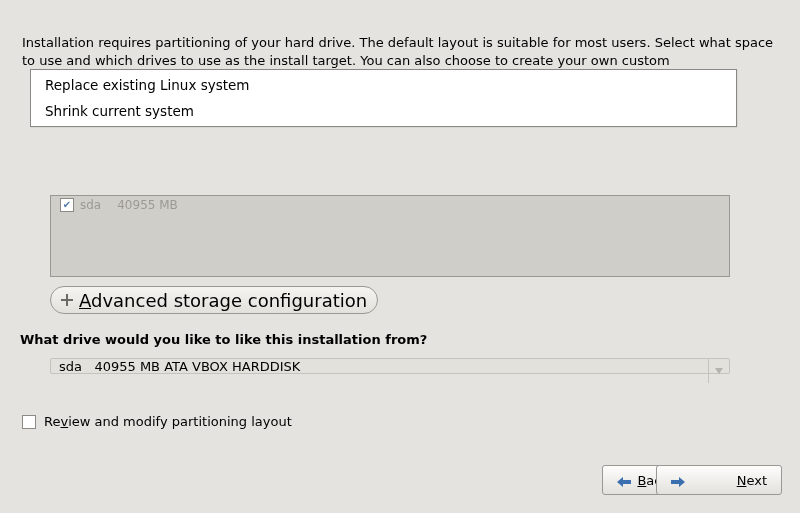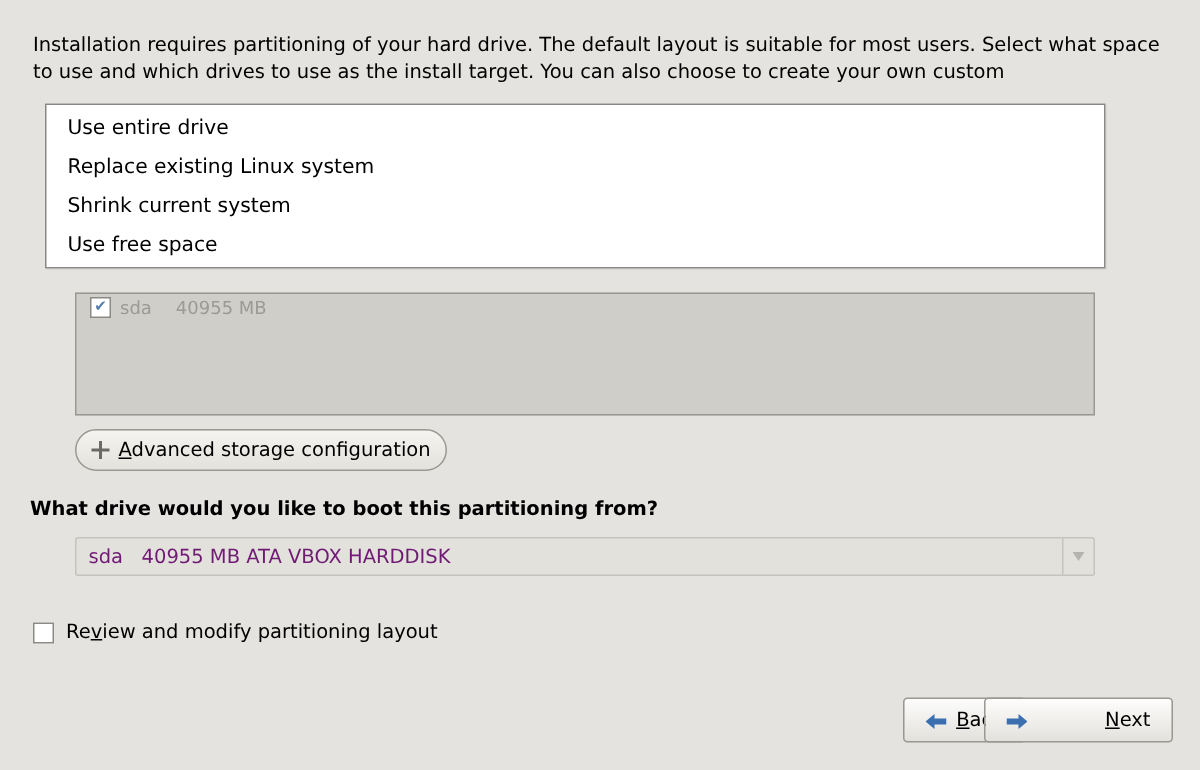--- a/index.html
+++ b/index.html
@@ -10,21 +10,21 @@
     background: #e5e3df;
     font-family: "DejaVu Sans", "Liberation Sans", Arial, sans-serif;
     font-size: 13px;
     color: #000;
     overflow: hidden;
     position: relative;
   }
   .intro {
     position: absolute;
     left: 22px;
-    top: 22px;
+    top: 34px;
     right: 22px;
     line-height: 18px;
   }
 
   
   .drive-list-box {
     position: absolute;
     left: 50px;
     top: 195px;
     width: 680px;
@@ -61,21 +61,21 @@
     left: 50px;
     top: 286px;
     height: 26px;
     background: linear-gradient(#f6f4f0, #e3e1dc);
     border: 1px solid #9a9892;
     border-radius: 14px;
     padding: 0 10px;
     display: flex;
     align-items: center;
     cursor: pointer;
-    font-size: 13px;
+    font-size: 18px;
   }
   .adv-btn .plus-icon {
     width: 12px;
     height: 12px;
     margin-right: 6px;
     position: relative;
   }
   .adv-btn .plus-icon::before,
   .adv-btn .plus-icon::after {
     content: "";
@@ -90,28 +90,28 @@
     left: 20px;
     top: 332px;
     font-weight: bold;
   }
 
   .boot-combo {
     position: absolute;
     left: 50px;
     top: 358px;
     width: 680px;
-    height: 26px;
+    height: 16px;
     background: #e3e1dc;
     border: 1px solid #c5c3be;
     border-radius: 2px;
     box-sizing: border-box;
     display: flex;
     align-items: center;
-    color: #701a75;
+    color: #000000;
     padding-left: 8px;
   }
   .boot-combo .arrow {
     position: absolute;
     right: 0;
     top: 0;
     width: 20px;
     height: 24px;
     border-left: 1px solid #c5c3be;
     display: flex;
@@ -193,44 +193,42 @@
   <span>40955 MB</span>
   <span style="width:24px;"></span>
 </div>
 
 <div class="adv-btn">
   <span class="plus-icon"></span>
   <span><span class="u">A</span><span>dvanced storage configuration</span></span>
 </div>
 
 <div class="boot-label">
-  <span>What drive would you like to boot this partitioning from?</span>
+  <span>What drive would you like to like this installation from?</span>
 </div>
 
 <div class="boot-combo">
   <span>
     <span>sda</span>&nbsp;&nbsp;&nbsp;<span>40955 MB ATA VBOX HARDDISK</span>
   </span>
   <span class="arrow">
     <svg width="8" height="6" viewBox="0 0 8 6">
         <path d="M0 0 L8 0 L4 6 Z"></path>
       </svg>
   </span>
 </div>
 
 <div class="review-row">
   <span class="chk"></span>
   <span><span>Re</span><span class="u">v</span><span>iew and modify partitioning layout</span></span>
 </div>
 
 <div class="dropdown">
-  <div class="item"><span>Use entire drive</span></div>
   <div class="item"><span>Replace existing Linux system</span></div>
   <div class="item"><span>Shrink current system</span></div>
-  <div class="item"><span>Use free space</span></div>
 </div>
 
 <div class="nav-btn btn-back">
   <span class="arrow-icon">
     <svg width="14" height="10" viewBox="0 0 14 10">
         <path d="M6 0 L0 5 L6 10 L6 7 L14 7 L14 3 L6 3 Z" fill="#3c6fb0"></path>
       </svg>
   </span>
   <span><span class="u">B</span><span>ack</span></span>
 </div>

